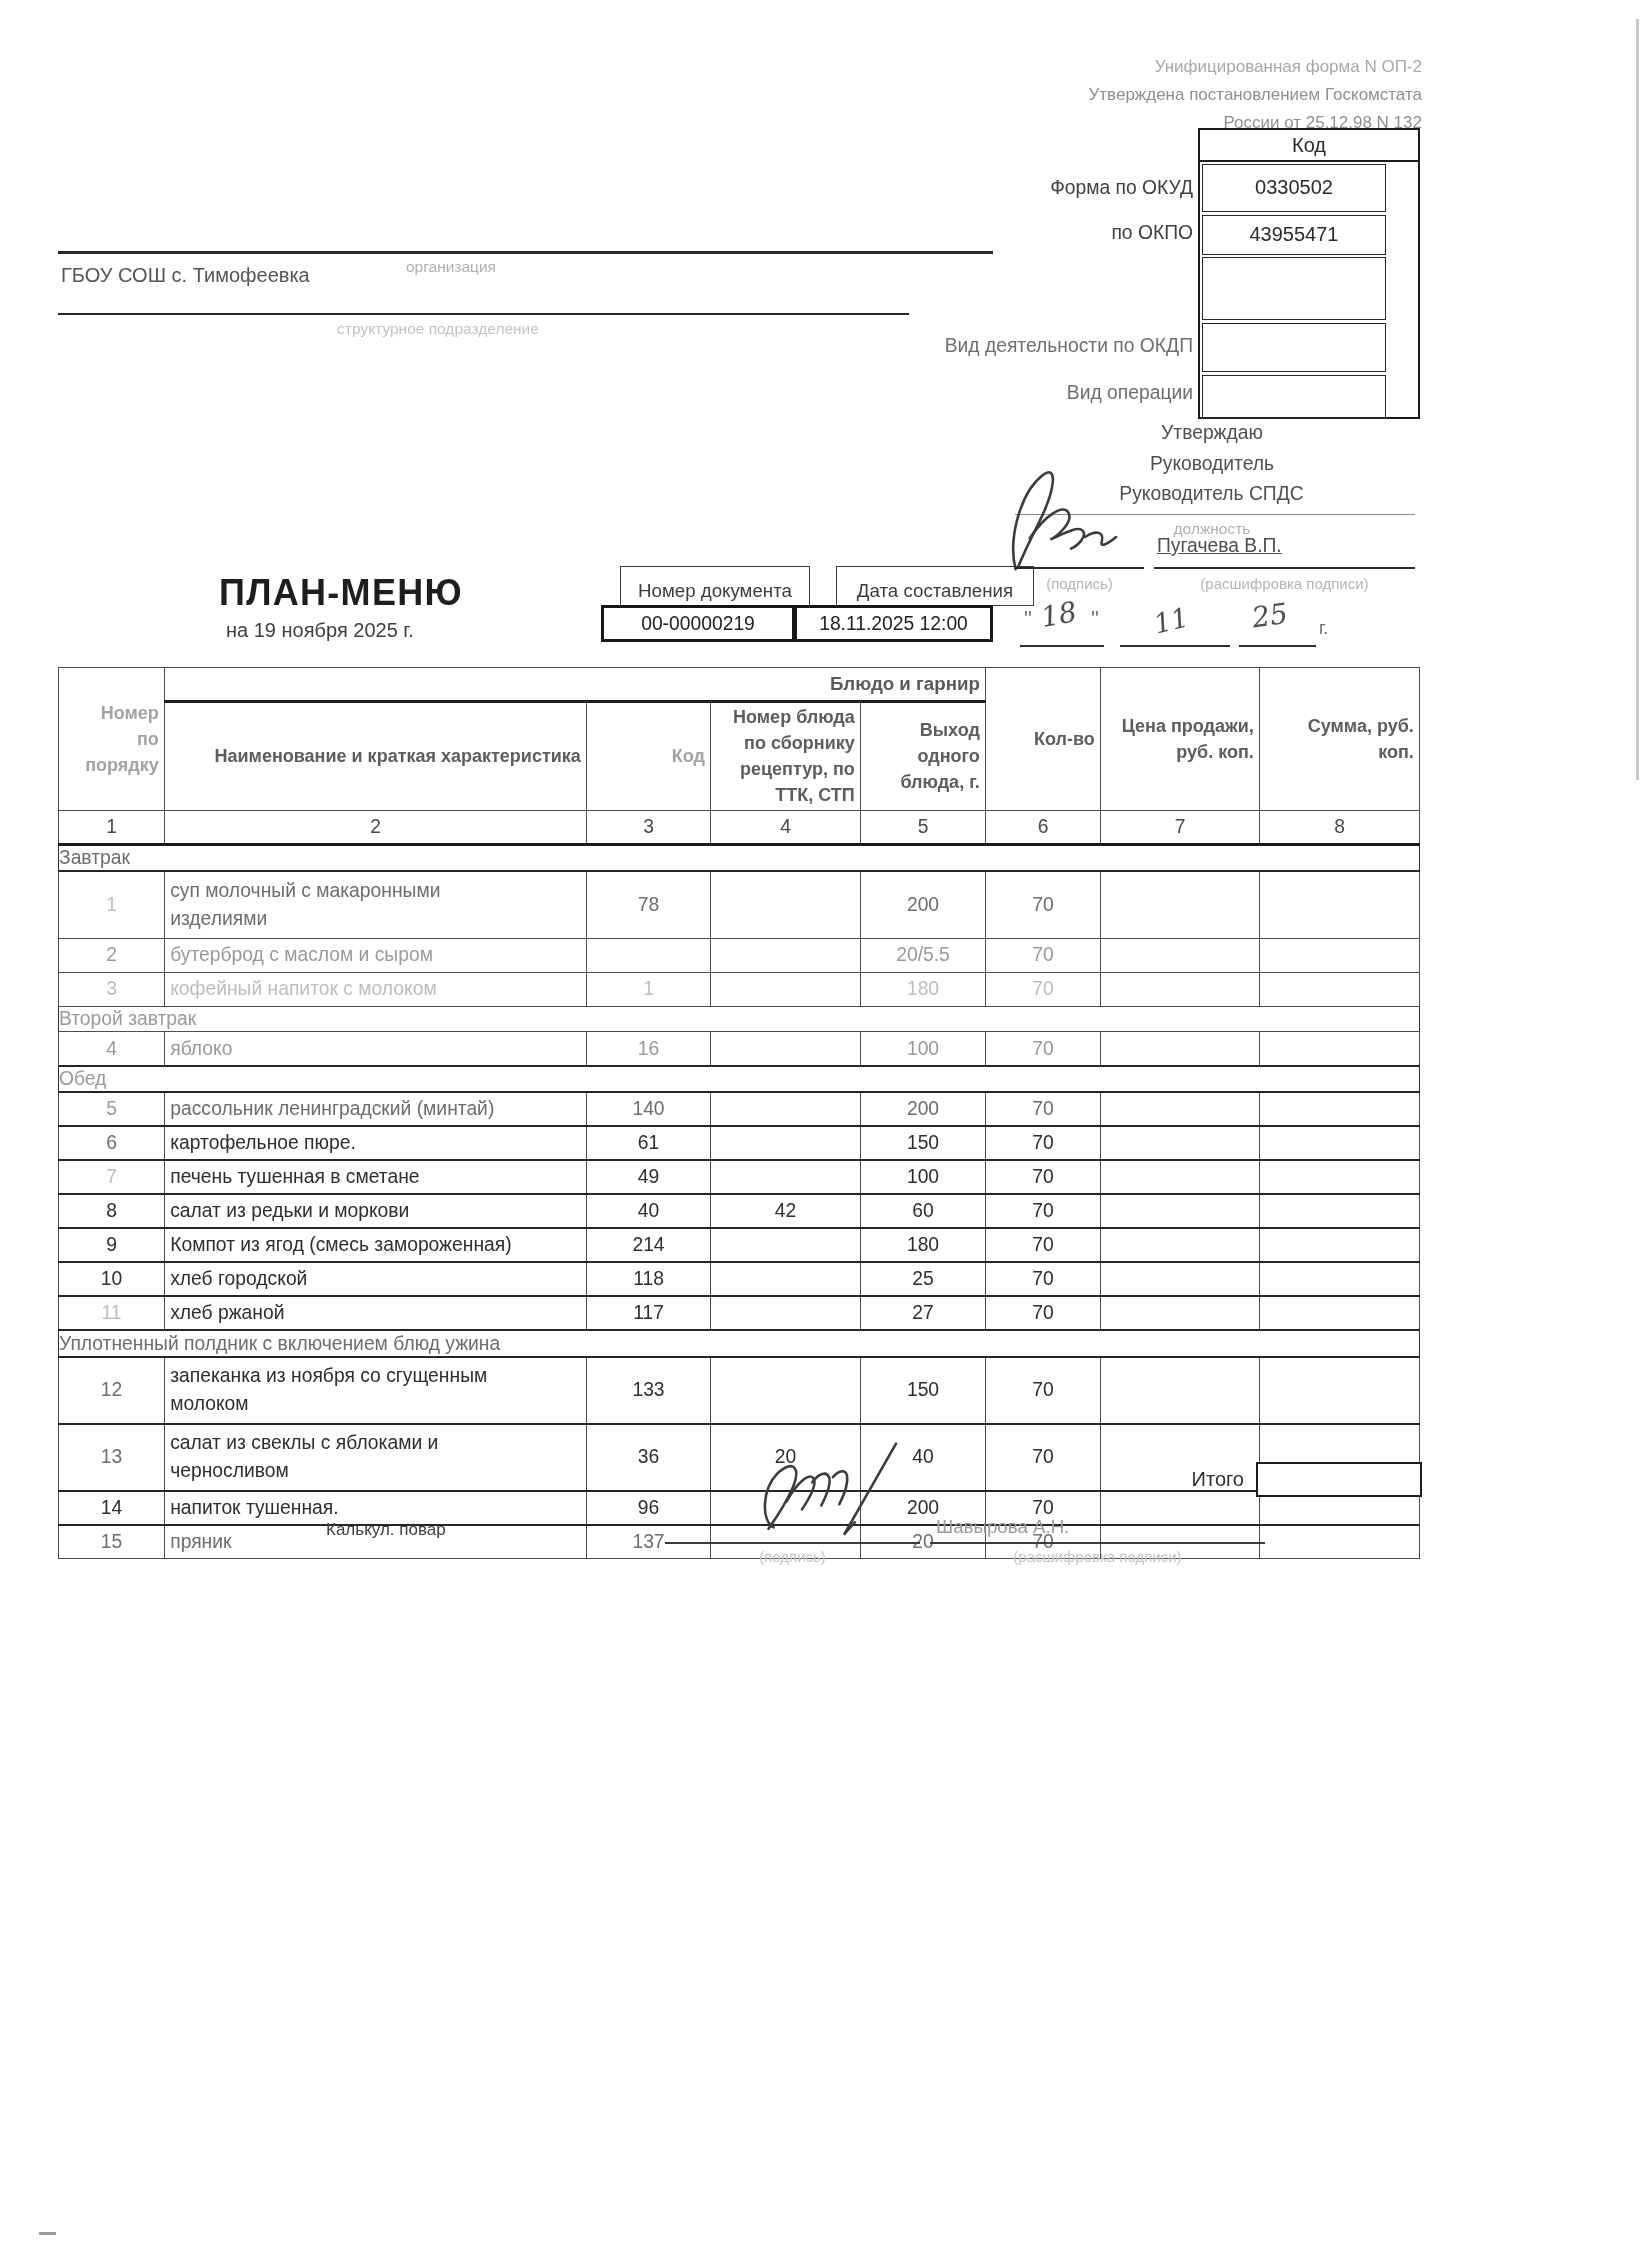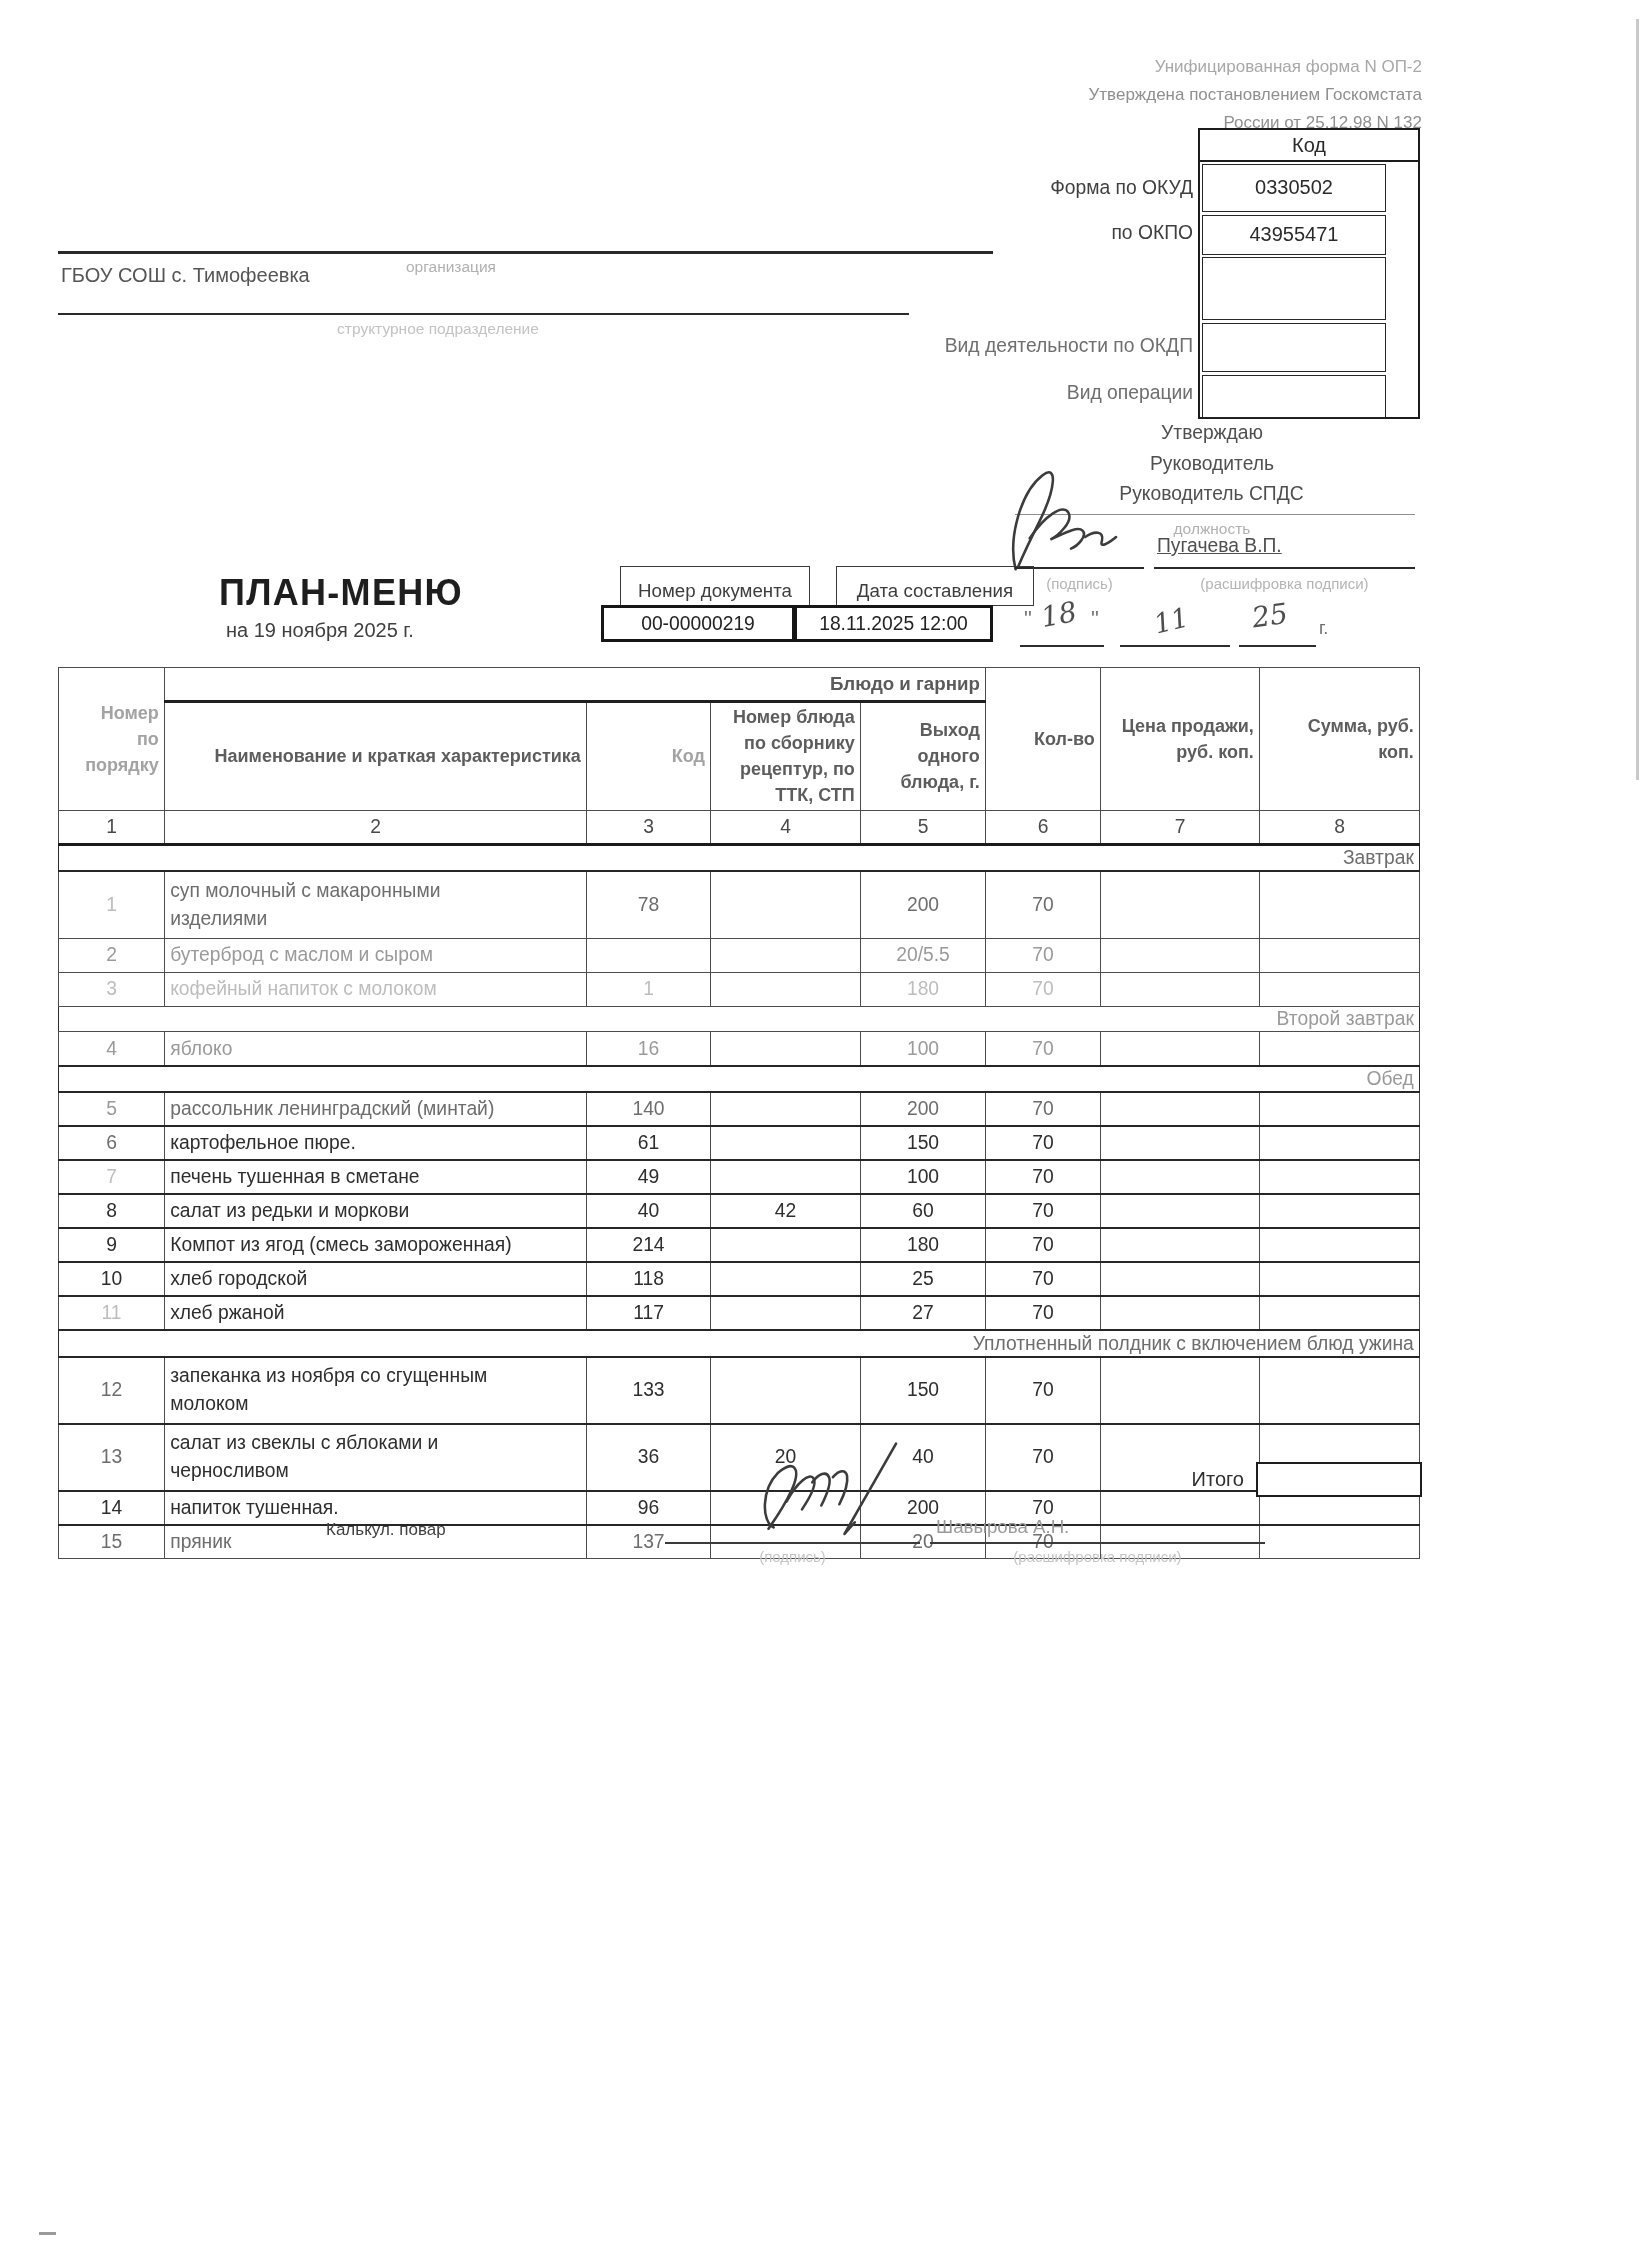--- a/index.html
+++ b/index.html
@@ -45,21 +45,21 @@
            display:flex;align-items:center;justify-content:center;}
 
   
   table.menu{position:absolute;left:58px;top:667px;width:1361px;border-collapse:collapse;table-layout:fixed;
              font-size:19.3px;}
   table.menu th,table.menu td{border:1.3px solid #4c4c4c;box-sizing:border-box;padding:1.3px 5.2px;overflow:hidden;}
   table.menu th{font-weight:bold;font-size:18px;text-align:right;color:#5d5d5d;vertical-align:middle;line-height:26px;padding-left:16px;}
   table.menu .th-num,.menu .th-code{color:#a3a3a3;}
   table.menu .grp{border-bottom:3.2px solid #1f1f1f;font-size:18.7px;color:#5a5a5a;height:26px;}
   table.menu tr.nums td{text-align:center;color:#4a4a4a;border-top:1.9px solid #242424;border-bottom:3.2px solid #1b1b1b;height:27px;}
-  table.menu td.sec-cell{border-left:1.3px solid #2c2c2c;border-right:1.3px solid #2c2c2c;text-align:right;padding-left:21px;}
+  table.menu td.sec-cell{border-left:1.3px solid #2c2c2c;border-right:1.3px solid #2c2c2c;text-align:left;padding-left:0;}
   table.menu tbody td{border-top:2.6px solid #262626;}
   table.menu tr.b-dash td{border-top:1.3px dashed #9f9f9f;}
   table.menu tr{height:34px;}
   table.menu tr.tall{height:67px;}
   table.menu tr.sec{height:24.5px;font-size:19.3px;}
   .c-num,.c-mid{text-align:center;}
   .c-name{text-align:left;white-space:pre-line;line-height:28px;}
   table.menu{border:1.9px solid #242424;}
 
   

